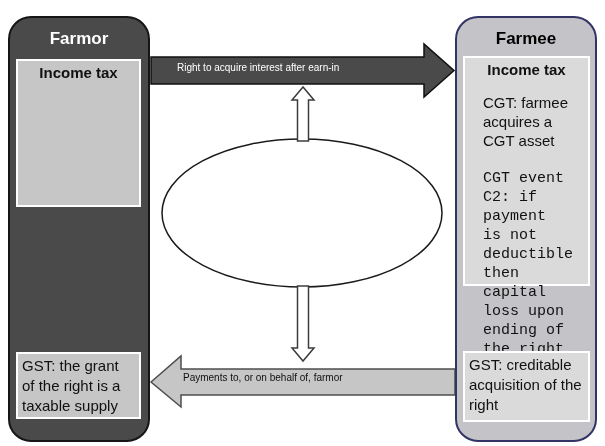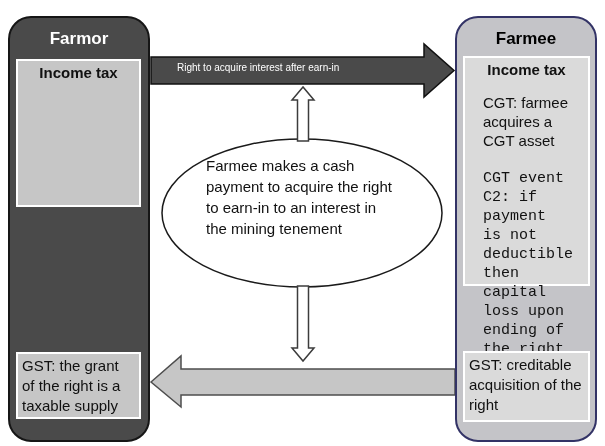--- a/index.html
+++ b/index.html
@@ -145,16 +145,16 @@
         <p>CGT: farmee acquires a CGT asset</p>
         <p>CGT event C2: if payment is not deductible then capital loss upon ending of the right</p>
       </div>
     </div>
     <div class="inner-box box-farmee-gst">
       <div class="inner-body">GST: creditable acquisition of the right</div>
     </div>
   </div>
 
   <div class="label top-arrow-label">Right to acquire interest after earn-in</div>
+  <div class="label bottom-arrow-label">Payments to, or on behalf of, farmor</div>
 
-  <div class="ellipse-text">Farmee makes a cash payment to acquire the right to earn-in to an interest in the mining tenement</div>
 
 </div>
 
 </body></html>

